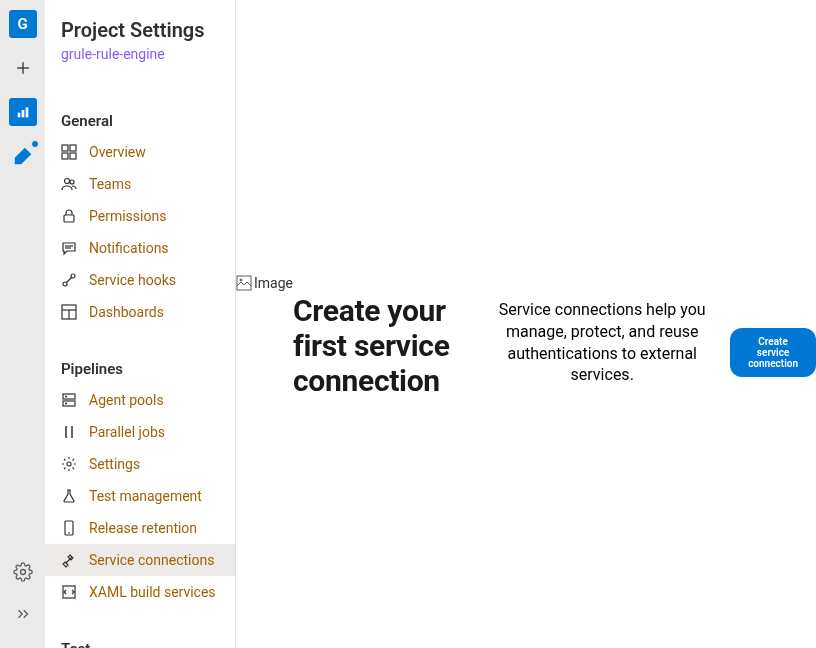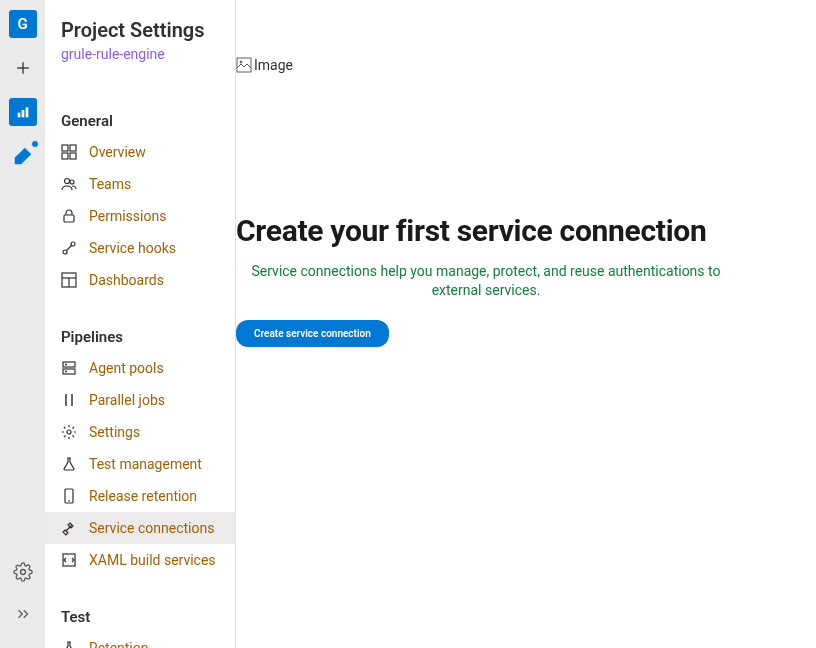--- a/index.html
+++ b/index.html
@@ -123,22 +123,22 @@
       flex-shrink: 0;
       color: #323130;
       display:flex;align-items:center;justify-content:center;
     }
     .nav-icon svg { width: 16px; height: 16px; }
 
     
     .main {
       flex: 1;
       display: flex;
-      flex-direction: column;
-      align-items: flex-start;
+      flex-direction: row;
+      align-items: center;
       padding-top: 57px;
     }
     .img-placeholder {
       display: flex;
       align-items: center;
       font-size: 14px;
       color: #323130;
       margin-bottom: 140px;
     }
     .img-placeholder .brokenimg {
@@ -148,22 +148,22 @@
       display:inline-flex;
     }
     .main-title {
       font-size: 30px;
       font-weight: 700;
       color: #1b1a19;
       margin-bottom: 14px;
       letter-spacing: -0.3px;
     }
     .main-desc {
-      font-size: 14px;
-      color: #15803d;
+      font-size: 16px;
+      color: #000000;
       text-align: center;
       max-width: 500px;
       line-height: 1.35;
       margin-bottom: 20px;
     }
     .primary-btn {
       background: #0078d4;
       color: #fff;
       border: none;
       padding: 8px 18px;
@@ -246,20 +246,30 @@
         <svg viewBox="0 0 16 16" fill="none" stroke="currentColor" stroke-width="1.2">
           <rect x="3" y="7" width="10" height="7" rx="1"></rect>
           <path d="M5 7V5a3 3 0 0 1 6 0v2"></path>
         </svg>
       </span>
     <span>Permissions</span>
   </div>
   <div class="nav-item">
     <span class="nav-icon">
         <svg viewBox="0 0 16 16" fill="none" stroke="currentColor" stroke-width="1.2">
+          <path d="M2 3h12v8H6l-3 3v-3H2z"></path>
+          <line x1="4" y1="6" x2="12" y2="6"></line>
+          <line x1="4" y1="8" x2="10" y2="8"></line>
+        </svg>
+      </span>
+    <span>Notifications</span>
+  </div>
+  <div class="nav-item">
+    <span class="nav-icon">
+        <svg viewBox="0 0 16 16" fill="none" stroke="currentColor" stroke-width="1.2">
           <path d="M5 11l6-6"></path>
           <circle cx="4" cy="12" r="2"></circle>
           <circle cx="12" cy="4" r="2"></circle>
         </svg>
       </span>
     <span>Service hooks</span>
   </div>
   <div class="nav-item">
     <span class="nav-icon">
         <svg viewBox="0 0 16 16" fill="none" stroke="currentColor" stroke-width="1.2">

